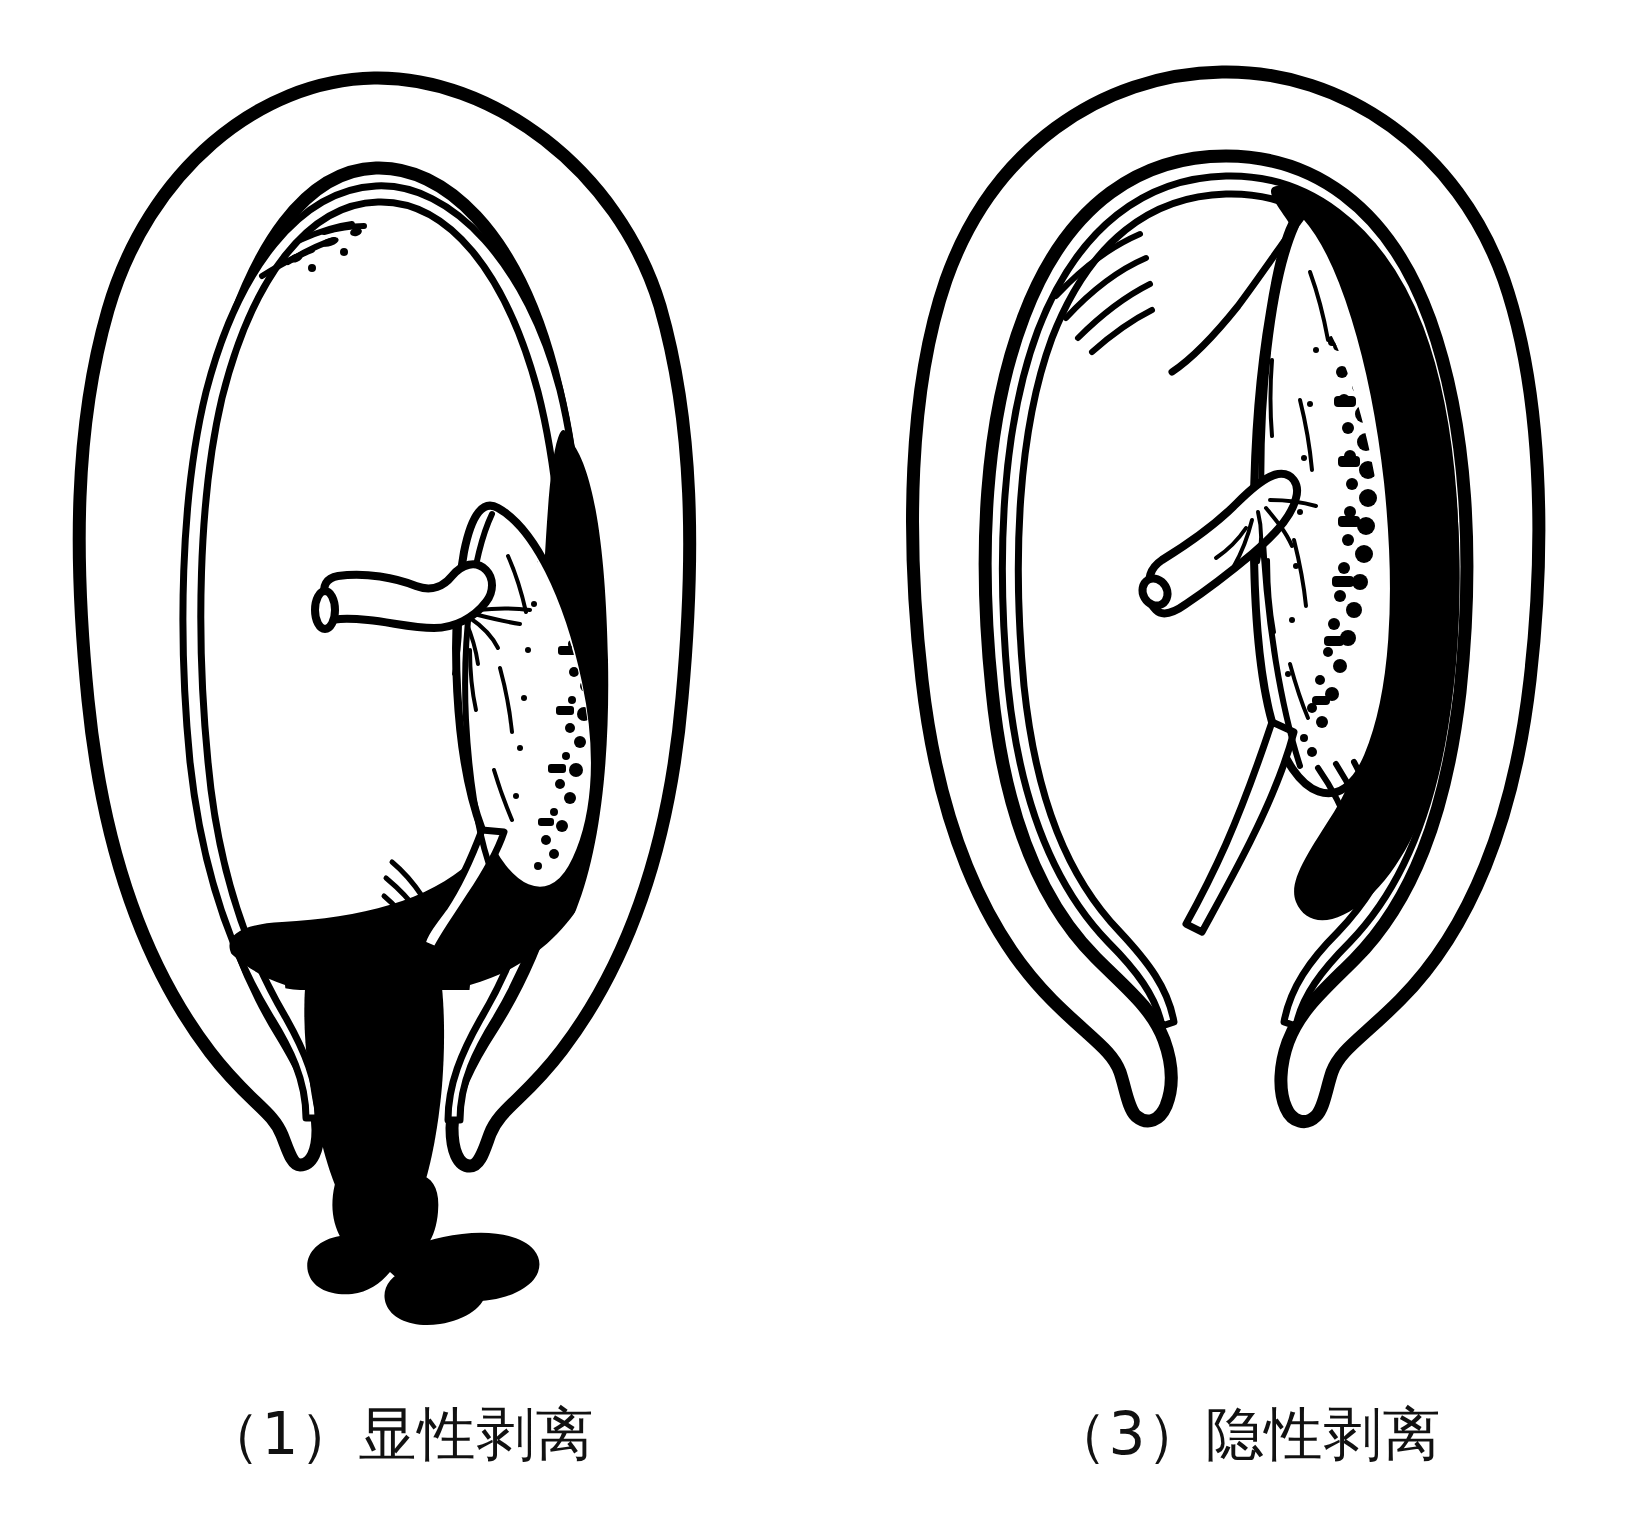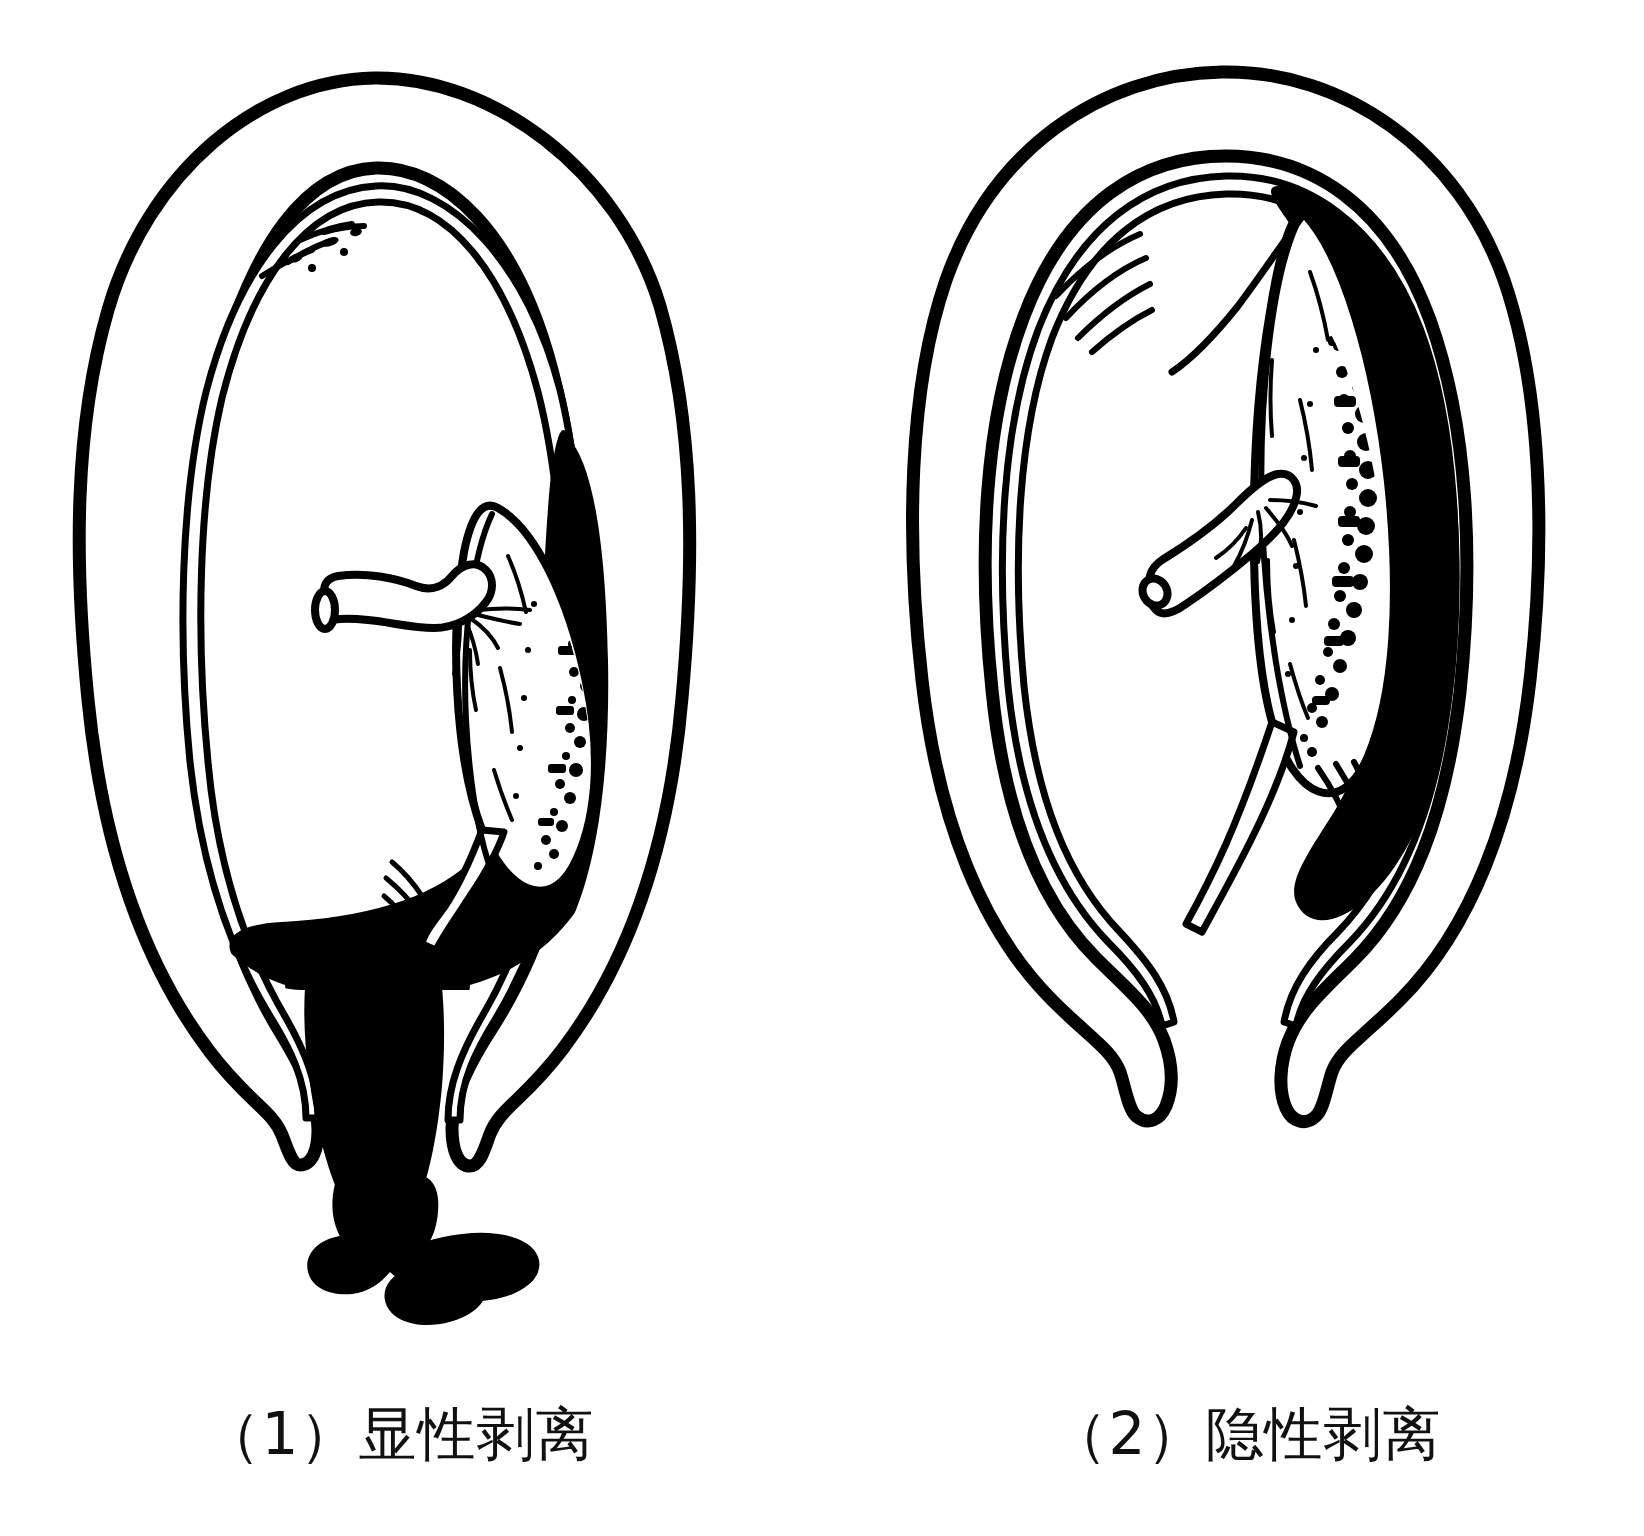--- a/index.html
+++ b/index.html
@@ -469,16 +469,16 @@
         <path d="M1318 768 C 1332 788, 1344 812, 1352 834"></path>
         <path d="M1336 764 C 1350 786, 1362 810, 1370 832"></path>
         <path d="M1354 762 C 1366 784, 1376 806, 1382 826"></path>
         <path d="M1370 764 C 1380 782, 1388 800, 1394 816"></path>
       </g>
     </g>
   </svg>
 
   <div class="caption-row">
     <div class="caption-cell caption-cell-left">（1）显性剥离</div>
-    <div class="caption-cell caption-cell-right">（2）隐性剥离</div>
+    <div class="caption-cell caption-cell-right">（3）隐性剥离</div>
   </div>
 
 </div>
 
 </body></html>

